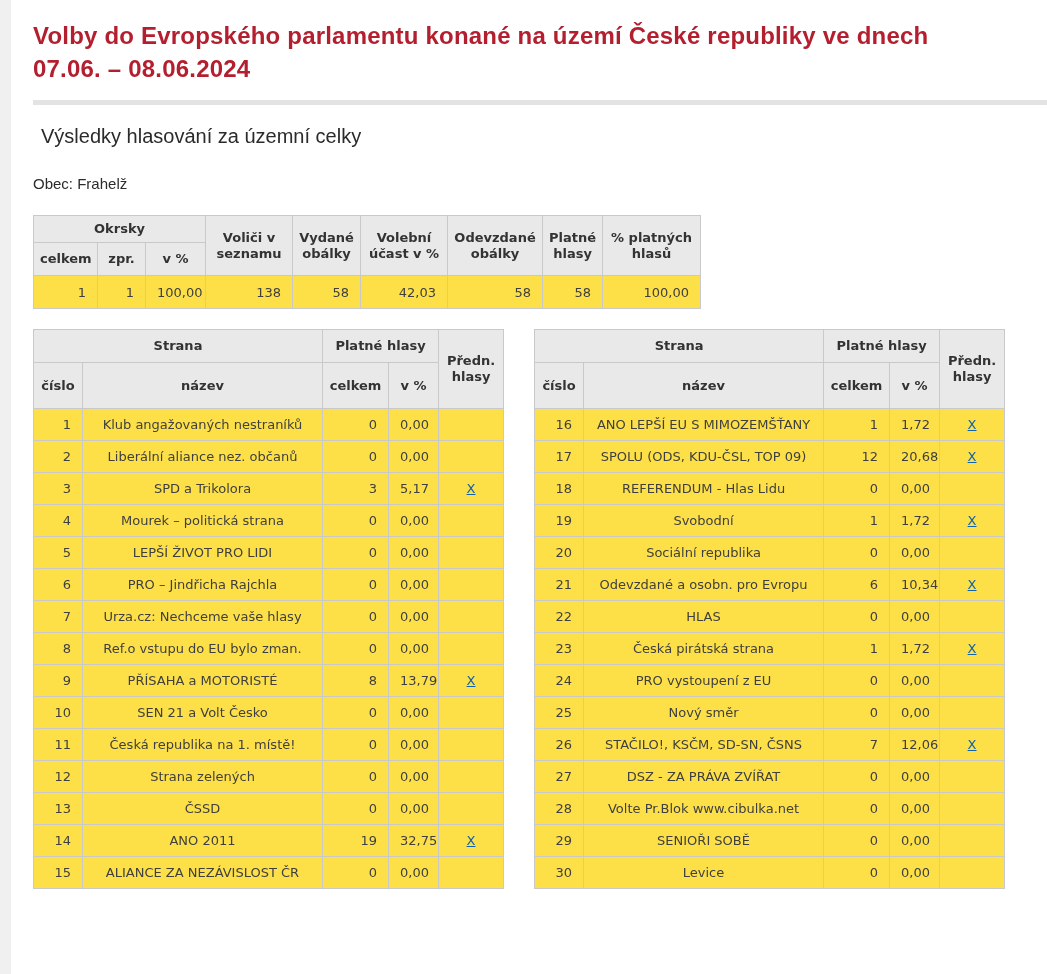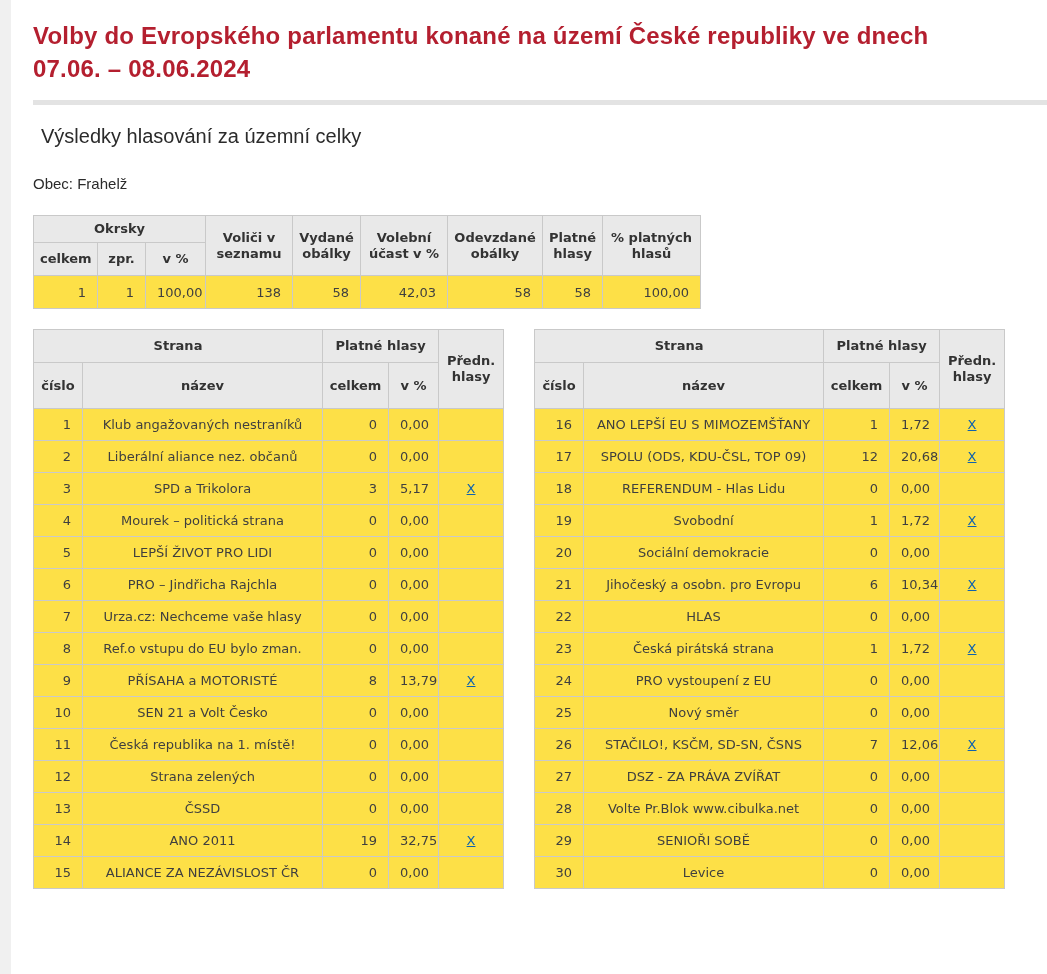--- a/index.html
+++ b/index.html
@@ -287,28 +287,28 @@
           </tr>
           <tr>
             <td class="num">19</td>
             <td class="name">Svobodní</td>
             <td class="num">1</td>
             <td class="num">1,72</td>
             <td class="pref"><a href="#" class="xlink">X</a></td>
           </tr>
           <tr>
             <td class="num">20</td>
-            <td class="name">Sociální demokracie</td>
+            <td class="name">Sociální republika</td>
             <td class="num">0</td>
             <td class="num">0,00</td>
             <td class="pref"></td>
           </tr>
           <tr>
             <td class="num">21</td>
-            <td class="name">Jihočeský a osobn. pro Evropu</td>
+            <td class="name">Odevzdané a osobn. pro Evropu</td>
             <td class="num">6</td>
             <td class="num">10,34</td>
             <td class="pref"><a href="#" class="xlink">X</a></td>
           </tr>
           <tr>
             <td class="num">22</td>
             <td class="name">HLAS</td>
             <td class="num">0</td>
             <td class="num">0,00</td>
             <td class="pref"></td>

